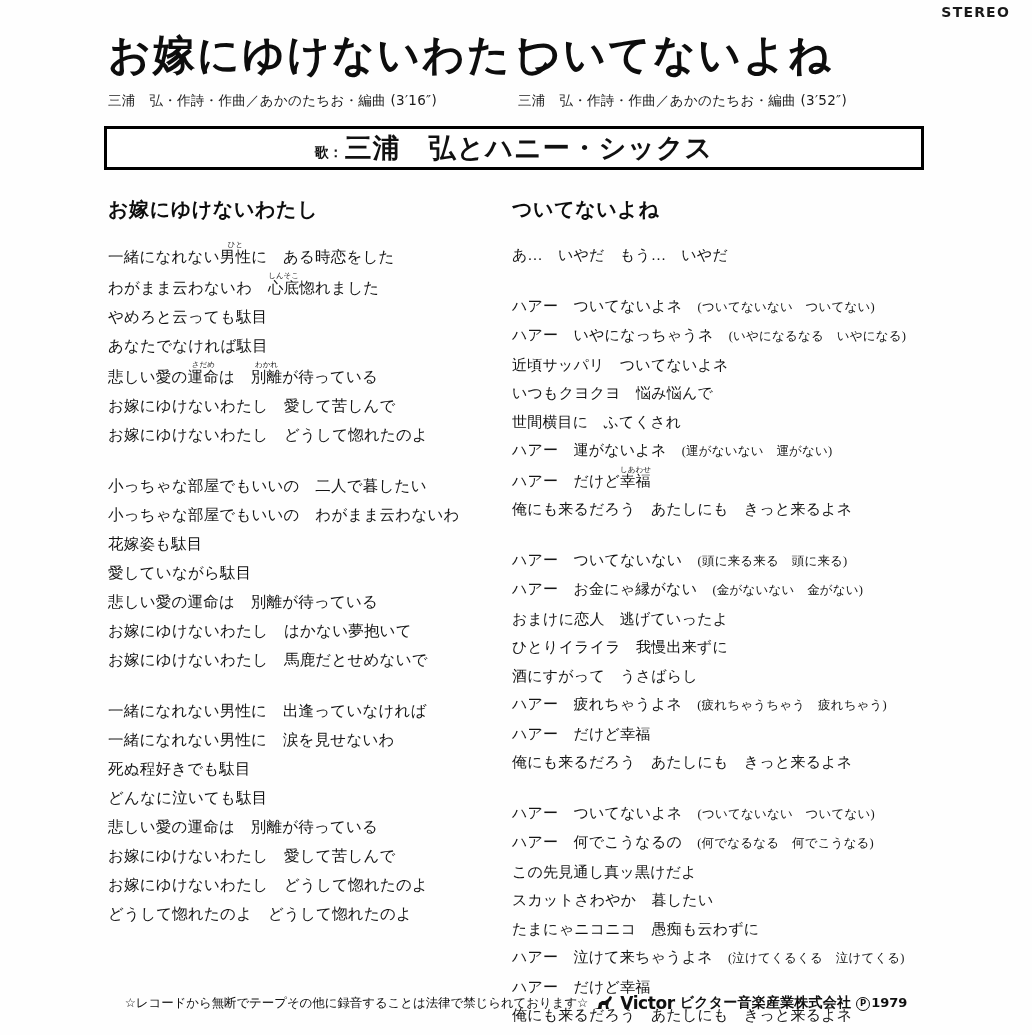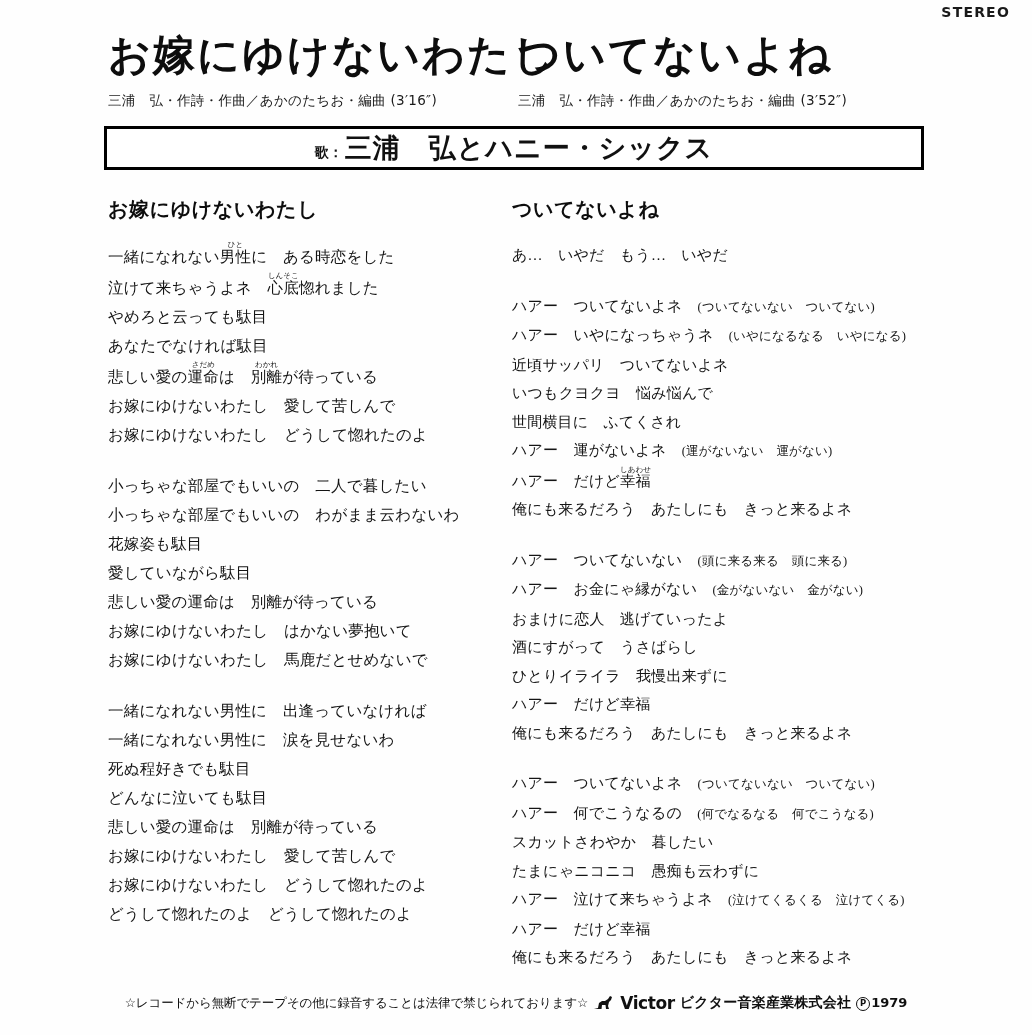--- a/index.html
+++ b/index.html
@@ -205,21 +205,21 @@
       <span class="artist-name">三浦　弘とハニー・シックス</span>
     </div>
   </div>
 
   <div class="lyrics-area">
     <div class="col col-left">
       <div class="song-head">お嫁にゆけないわたし</div>
       <div id="verses-a">
           <div class="verse">
             <div class="line"><span>一緒になれない</span><ruby>男性<rt>ひと</rt></ruby><span>に　ある時恋をした</span></div>
-            <div class="line"><span>泣けて来ちゃうよネ　</span><ruby>心底<rt>しんそこ</rt></ruby><span>惚れました</span></div>
+            <div class="line"><span>わがまま云わないわ　</span><ruby>心底<rt>しんそこ</rt></ruby><span>惚れました</span></div>
             <div class="line"><span>やめろと云っても駄目</span></div>
             <div class="line"><span>あなたでなければ駄目</span></div>
             <div class="line"><span>悲しい愛の</span><ruby>運命<rt>さだめ</rt></ruby><span>は　</span><ruby>別離<rt>わかれ</rt></ruby><span>が待っている</span></div>
             <div class="line"><span>お嫁にゆけないわたし　愛して苦しんで</span></div>
             <div class="line"><span>お嫁にゆけないわたし　どうして惚れたのよ</span></div>
           </div>
           <div class="verse">
             <div class="line"><span>小っちゃな部屋でもいいの　二人で暮したい</span></div>
             <div class="line"><span>小っちゃな部屋でもいいの　わがまま云わないわ</span></div>
             <div class="line"><span>花嫁姿も駄目</span></div>
@@ -253,28 +253,30 @@
             <div class="line"><span>いつもクヨクヨ　悩み悩んで</span></div>
             <div class="line"><span>世間横目に　ふてくされ</span></div>
             <div class="line"><span>ハアー　運がないよネ　</span><span class="echo">(運がないない　運がない)</span></div>
             <div class="line"><span>ハアー　だけど</span><ruby>幸福<rt>しあわせ</rt></ruby></div>
             <div class="line"><span>俺にも来るだろう　あたしにも　きっと来るよネ</span></div>
           </div>
           <div class="verse">
             <div class="line"><span>ハアー　ついてないない　</span><span class="echo">(頭に来る来る　頭に来る)</span></div>
             <div class="line"><span>ハアー　お金にゃ縁がない　</span><span class="echo">(金がないない　金がない)</span></div>
             <div class="line"><span>おまけに恋人　逃げていったよ</span></div>
+            <div class="line"><span>ひとりイライラ　我慢出来ずに</span></div>
             <div class="line"><span>酒にすがって　うさばらし</span></div>
-            <div class="line"><span>ひとりイライラ　我慢出来ずに</span></div>
+            <div class="line"><span>ハアー　疲れちゃうよネ　</span><span class="echo">(疲れちゃうちゃう　疲れちゃう)</span></div>
             <div class="line"><span>ハアー　だけど幸福</span></div>
             <div class="line"><span>俺にも来るだろう　あたしにも　きっと来るよネ</span></div>
           </div>
           <div class="verse">
             <div class="line"><span>ハアー　ついてないよネ　</span><span class="echo">(ついてないない　ついてない)</span></div>
             <div class="line"><span>ハアー　何でこうなるの　</span><span class="echo">(何でなるなる　何でこうなる)</span></div>
+            <div class="line"><span>この先見通し真ッ黒けだよ</span></div>
             <div class="line"><span>スカットさわやか　暮したい</span></div>
             <div class="line"><span>たまにゃニコニコ　愚痴も云わずに</span></div>
             <div class="line"><span>ハアー　泣けて来ちゃうよネ　</span><span class="echo">(泣けてくるくる　泣けてくる)</span></div>
             <div class="line"><span>ハアー　だけど幸福</span></div>
             <div class="line"><span>俺にも来るだろう　あたしにも　きっと来るよネ</span></div>
           </div>
         </div>
     </div>
   </div>
 

